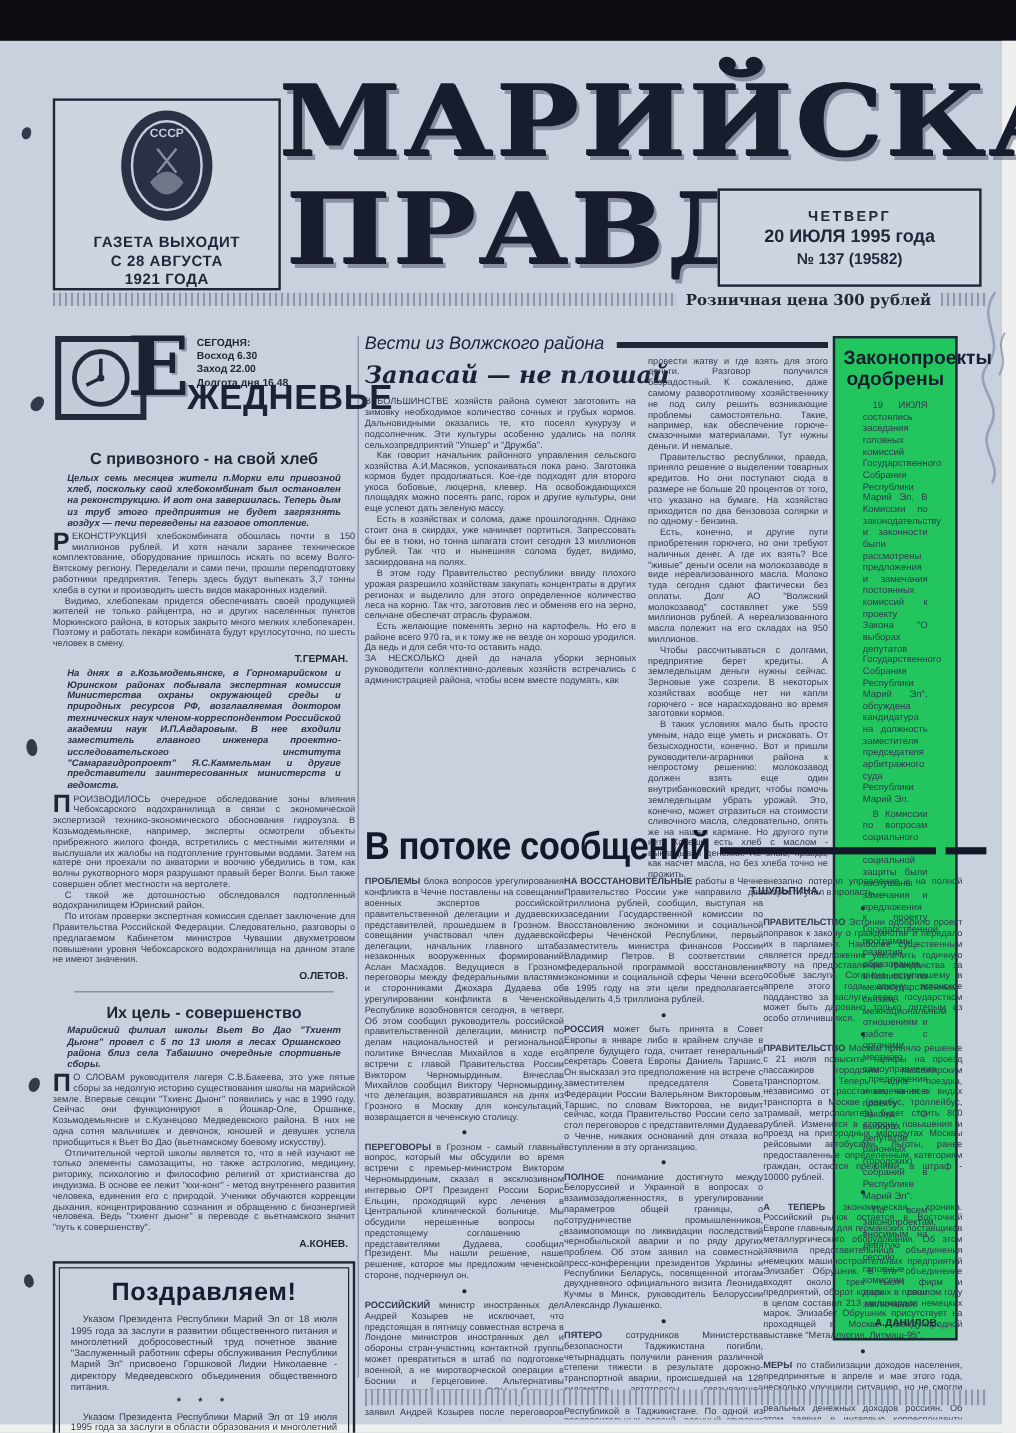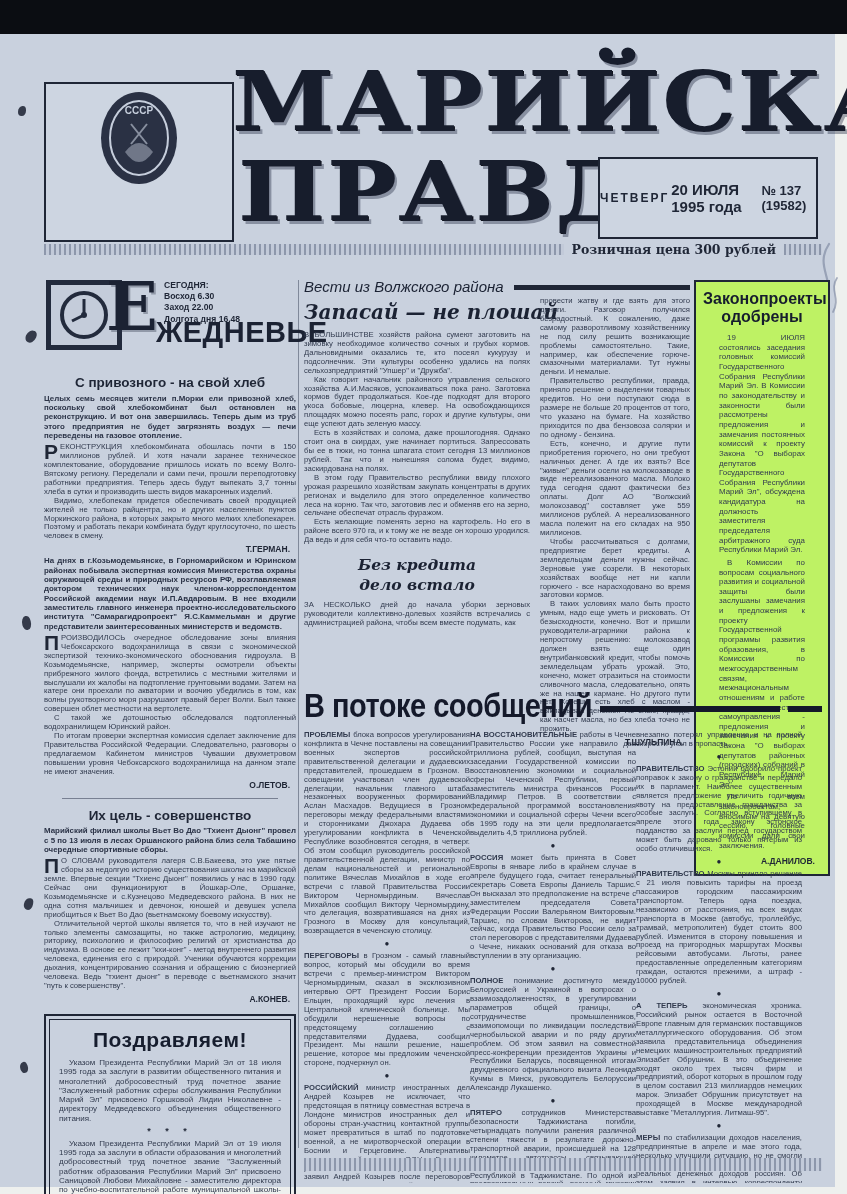--- a/index.html
+++ b/index.html
@@ -18,42 +18,42 @@
 
   
   .founded-box{position:absolute;left:44px;top:82px;width:190px;height:160px;border:2px solid #1f2636;background:#cdd5e1;text-align:center;box-sizing:border-box;padding-top:6px;}
   .founded-text{font-weight:bold;font-size:12.5px;line-height:1.25;letter-spacing:.5px;color:#1f2636;margin-top:4px;}
   .mast-title{position:absolute;font-family:"DejaVu Serif",serif;font-weight:bold;color:#171d2c;
     font-size:82px;line-height:1;letter-spacing:2px;transform:scaleX(1.12);transform-origin:left top;
     text-shadow:3px 4px 0 rgba(40,48,70,.40),1px 1px 0 #10131d;white-space:nowrap;}
   .t1{left:232px;top:60px;}
   .t2{left:238px;top:150px;}
   .date-box{position:absolute;left:598px;top:157px;width:220px;height:82px;border:2px solid #1f2636;box-sizing:border-box;
-    display:flex;flex-direction:row;justify-content:center;align-items:center;gap:2px;background:#cdd5e1;}
+    display:flex;flex-direction:column;justify-content:center;align-items:center;gap:2px;background:#cdd5e1;}
   .date-weekday{font-weight:bold;font-size:12px;letter-spacing:2px;color:#1f2636;}
   .date-date{font-weight:bold;font-size:15px;color:#1f2636;}
   .date-issue{font-weight:bold;font-size:13px;color:#1f2636;}
   .priceband{position:absolute;left:44px;top:243px;width:778px;height:13px;display:flex;align-items:center;gap:8px;}
   .stripe{height:11px;background:repeating-linear-gradient(90deg,#8d97ab 0 2px,#c2cad9 2px 5px);}
   .priceband .s1{flex:1;}
   .priceband .s2{width:38px;}
   .price-text{font-family:"DejaVu Serif",serif;font-weight:bold;font-size:12.5px;color:#1f2636;white-space:nowrap;}
 
   
   .leftcol{position:absolute;left:44px;top:278px;width:252px;}
   .vdiv{position:absolute;left:298px;top:280px;width:1px;height:868px;background:rgba(40,48,70,.45);}
   .midcol{position:absolute;left:304px;top:278px;width:386px;}
-  .lawsbox{position:absolute;left:694px;top:280px;width:136px;border:2px solid #1f2636;box-sizing:border-box;padding:8px 7px 6px;background:#bef264;}
+  .lawsbox{position:absolute;left:694px;top:280px;width:104px;border:2px solid #1f2636;box-sizing:border-box;padding:8px 7px 6px;background:#22c55e;}
   .potok{position:absolute;left:304px;top:690px;width:518px;}
   .bottomstripe{position:absolute;left:304px;top:1158px;width:518px;}
 
   
   .body-p{margin:0;font-size:7.7px;line-height:1.16;text-align:justify;text-indent:10px;color:#313a4e;}
   .no-indent{text-indent:0;}
-  .lede{font-weight:bold;font-size:7.9px;line-height:1.18;text-align:justify;color:#2b3347;margin:2px 0 3px;}
+  .lede{font-style:italic;font-weight:bold;font-size:7.9px;line-height:1.18;text-align:justify;color:#2b3347;margin:2px 12px 3px;}
   .headline{font-weight:bold;font-size:13.5px;text-align:center;color:#1f2636;margin:9px 0 3px;line-height:1.15;}
   .byline{text-align:right;font-weight:bold;font-size:8.5px;color:#1f2636;margin:3px 6px 2px 0;}
   .dropcap{float:left;font-weight:bold;font-size:21px;line-height:17px;padding-right:2px;color:#1f2636;}
   .lead{font-weight:bold;}
   .lead::after{content:" ";}
   .dot-sep{text-align:center;font-size:8px;line-height:1;margin:4px 0;color:#1f2636;}
   .hdiv{height:1px;background:rgba(40,48,70,.5);margin:8px 18px 2px;}
 
   
   .daily{position:relative;height:88px;}
@@ -107,20 +107,25 @@
 </svg>
 
 <div class="founded-box">
   <svg width="88" height="96" viewBox="0 0 88 96">
     <ellipse cx="44" cy="48" rx="38" ry="46" fill="#2a3144"></ellipse>
     <ellipse cx="44" cy="48" rx="29" ry="37" fill="none" stroke="#c6cedc" stroke-width="2"></ellipse>
     <text x="44" y="24" font-size="10" font-weight="bold" fill="#c6cedc" text-anchor="middle">СССР</text>
     <path d="M30 62 Q44 44 58 62 Q44 82 30 62 Z" fill="#c6cedc" opacity="0.45"></path>
     <path d="M36 34 L52 54 M52 34 L36 54" stroke="#c6cedc" stroke-width="2" opacity="0.6"></path>
   </svg>
+  <div class="founded-text">
+    <div>ГАЗЕТА ВЫХОДИТ</div>
+    <div>С 28 АВГУСТА</div>
+    <div>1921 ГОДА</div>
+  </div>
 </div>
 <div class="mast-title t1">МАРИЙСКАЯ</div>
 <div class="mast-title t2">ПРАВДА</div>
 <div class="date-box">
   <div class="date-weekday">ЧЕТВЕРГ</div>
   <div class="date-date">20 ИЮЛЯ 1995 года</div>
   <div class="date-issue">№ 137 (19582)</div>
 </div>
 <div class="priceband">
   <div class="stripe s1"></div>
@@ -194,24 +199,20 @@
     <div class="kicker-bar"></div>
   </div>
   <div class="vesti-cols">
     <div class="vcol1">
       <div class="vesti-title">Запасай — не плошай</div>
       <p class="body-p no-indent">В БОЛЬШИНСТВЕ хозяйств района сумеют заготовить на зимовку необходимое количество сочных и грубых кормов. Дальновидными оказались те, кто посеял кукурузу и подсолнечник. Эти культуры особенно удались на полях сельхозпредприятий "Упшер" и "Дружба".</p>
       <p class="body-p">Как говорит начальник районного управления сельского хозяйства А.И.Масяков, успокаиваться пока рано. Заготовка кормов будет продолжаться. Кое-где подходят для второго укоса бобовые, люцерна, клевер. На освобождающихся площадях можно посеять рапс, горох и другие культуры, они еще успеют дать зеленую массу.</p>
       <p class="body-p">Есть в хозяйствах и солома, даже прошлогодняя. Однако стоит она в скирдах, уже начинает портиться. Запрессовать бы ее в тюки, но тонна шпагата стоит сегодня 13 миллионов рублей. Так что и нынешняя солома будет, видимо, заскирдована на полях.</p>
       <p class="body-p">В этом году Правительство республики ввиду плохого урожая разрешило хозяйствам закупать концентраты в других регионах и выделило для этого определенное количество леса на корню. Так что, заготовив лес и обменяв его на зерно, сельчане обеспечат отрасль фуражом.</p>
       <p class="body-p">Есть желающие поменять зерно на картофель. Но его в районе всего 970 га, и к тому же не везде он хорошо уродился. Да ведь и для себя что-то оставить надо.</p>
-      <div class="subhead">
-        <span style="display:block;">Без кредита</span>
-        <span style="display:block;">дело встало</span>
-      </div>
       <p class="body-p no-indent">ЗА НЕСКОЛЬКО дней до начала уборки зерновых руководители коллективно-долевых хозяйств встречались с администрацией района, чтобы всем вместе подумать, как</p>
     </div>
     <div class="vcol2">
       <p class="body-p no-indent">провести жатву и где взять для этого деньги. Разговор получился безрадостный. К сожалению, даже самому разворотливому хозяйственнику не под силу решить возникающие проблемы самостоятельно. Такие, например, как обеспечение горюче-смазочными материалами. Тут нужны деньги. И немалые.</p>
       <p class="body-p">Правительство республики, правда, приняло решение о выделении товарных кредитов. Но они поступают сюда в размере не больше 20 процентов от того, что указано на бумаге. На хозяйство приходится по два бензовоза солярки и по одному - бензина.</p>
       <p class="body-p">Есть, конечно, и другие пути приобретения горючего, но они требуют наличных денег. А где их взять? Все "живые" деньги осели на молокозаводе в виде нереализованного масла. Молоко туда сегодня сдают фактически без оплаты. Долг АО "Волжский молокозавод" составляет уже 559 миллионов рублей. А нереализованного масла полежит на его складах на 950 миллионов.</p>
       <p class="body-p">Чтобы рассчитываться с долгами, предприятие берет кредиты. А земледельцам деньги нужны сейчас. Зерновые уже созрели. В некоторых хозяйствах вообще нет ни капли горючего - все нарасходовано во время заготовки кормов.</p>
       <p class="body-p">В таких условиях мало быть просто умным, надо еще уметь и рисковать. От безысходности, конечно. Вот и пришли руководители-аграрники района к непростому решению: молокозавод должен взять еще один внутрибанковский кредит, чтобы помочь земледельцам убрать урожай. Это, конечно, может отразиться на стоимости сливочного масла, следовательно, опять же на нашем кармане. Но другого пути нет. Хочешь есть хлеб с маслом - выкладывай денежки. Не знаю, правда, как насчет масла, но без хлеба точно не прожить.</p>
       <div class="byline">Т.ШУЛЬПИНА.</div>
     </div>

